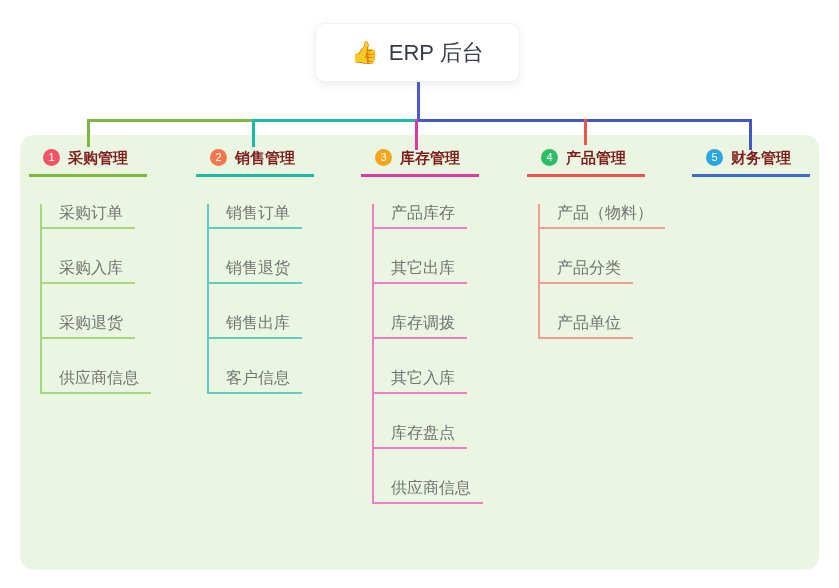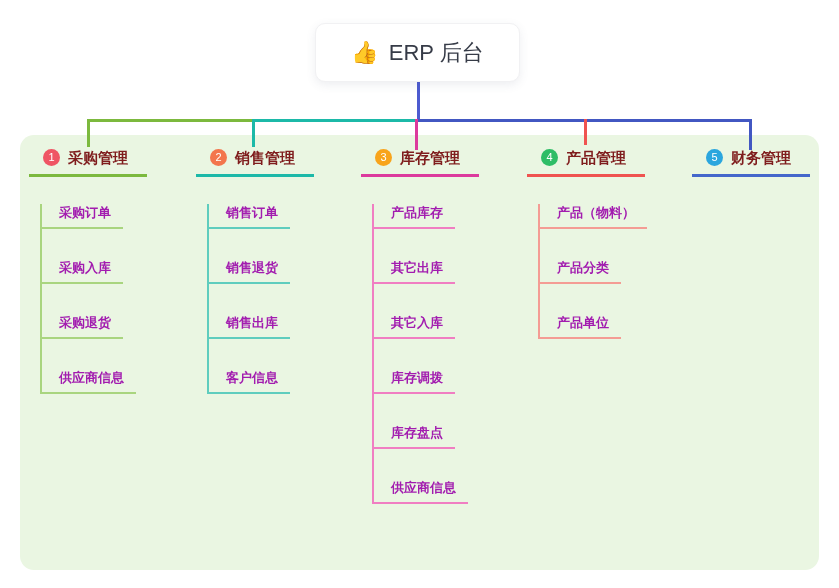--- a/index.html
+++ b/index.html
@@ -55,23 +55,22 @@
   .branch-label {
     font-size:15px; font-weight:600; color:#7f1d1d; white-space:nowrap; line-height:19px;
   }
   .children {
     margin-left:11px; border-left:2px solid var(--child); width:max-content;
   }
   .child {
     width:max-content; min-width:76px;
     margin-top:30px; padding:0 12px 5px 17px;
     border-bottom:2px solid var(--child);
-    font-size:13px; color:#a21caf; line-height:18px; white-space:nowrap;
+    font-size:16px; color:#737373; line-height:18px; white-space:nowrap;
     cursor:pointer;
-    font-weight:bold;
   }
   .child:first-child { margin-top:27px; }
 </style>
 </head>
 <body>
 
 <div class="panel"></div>
 
 <div class="line trunk"></div>
 <div class="line seg-green"></div>
@@ -136,24 +135,24 @@
     <span class="branch-label">库存管理</span>
   </div>
   <div class="children">
       <div class="child">
     <span>产品库存</span>
   </div>
       <div class="child">
     <span>其它出库</span>
   </div>
       <div class="child">
-    <span>其它入库</span>
+    <span>库存调拨</span>
   </div>
       <div class="child">
-    <span>库存调拨</span>
+    <span>其它入库</span>
   </div>
       <div class="child">
     <span>库存盘点</span>
   </div>
       <div class="child">
     <span>供应商信息</span>
   </div>
     </div>
 </div>
 

